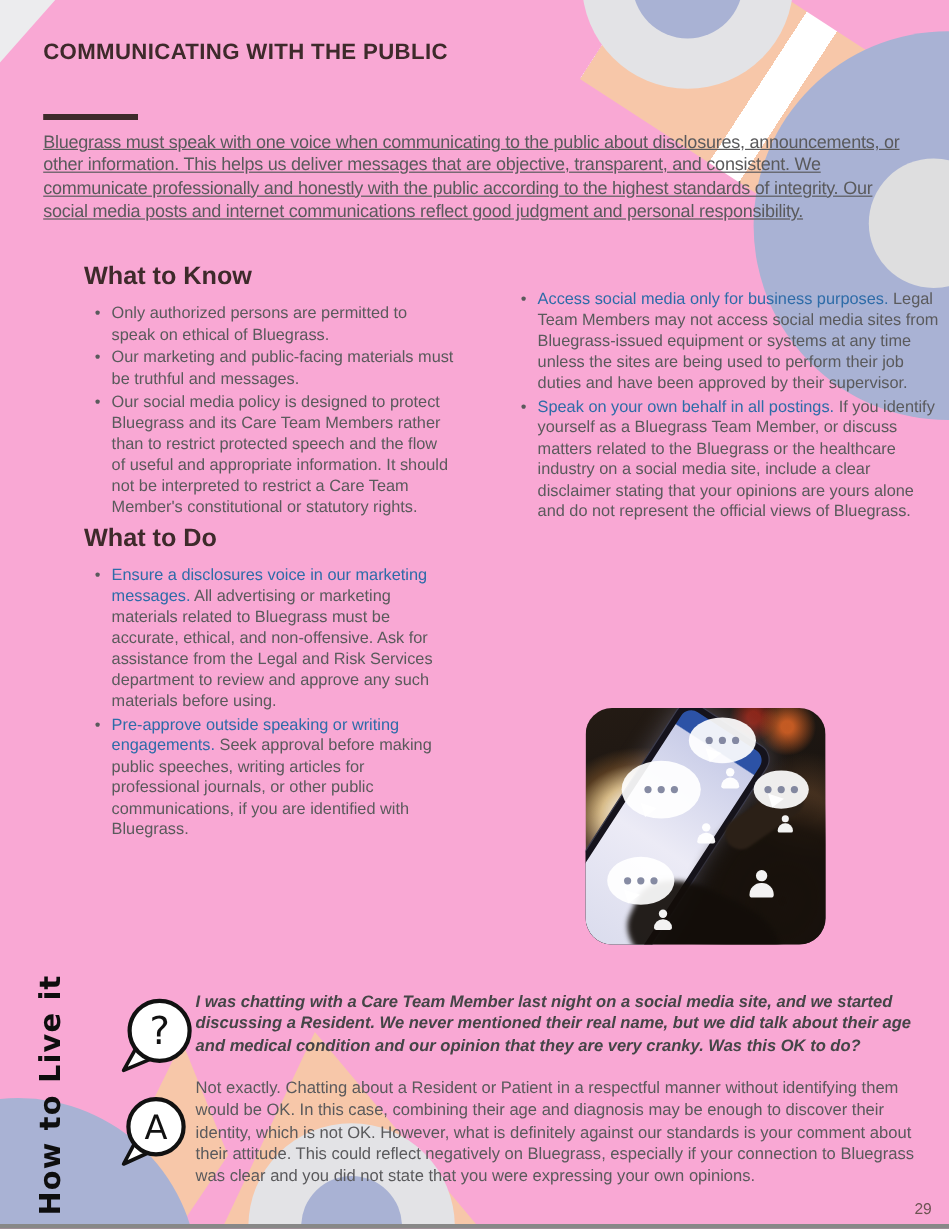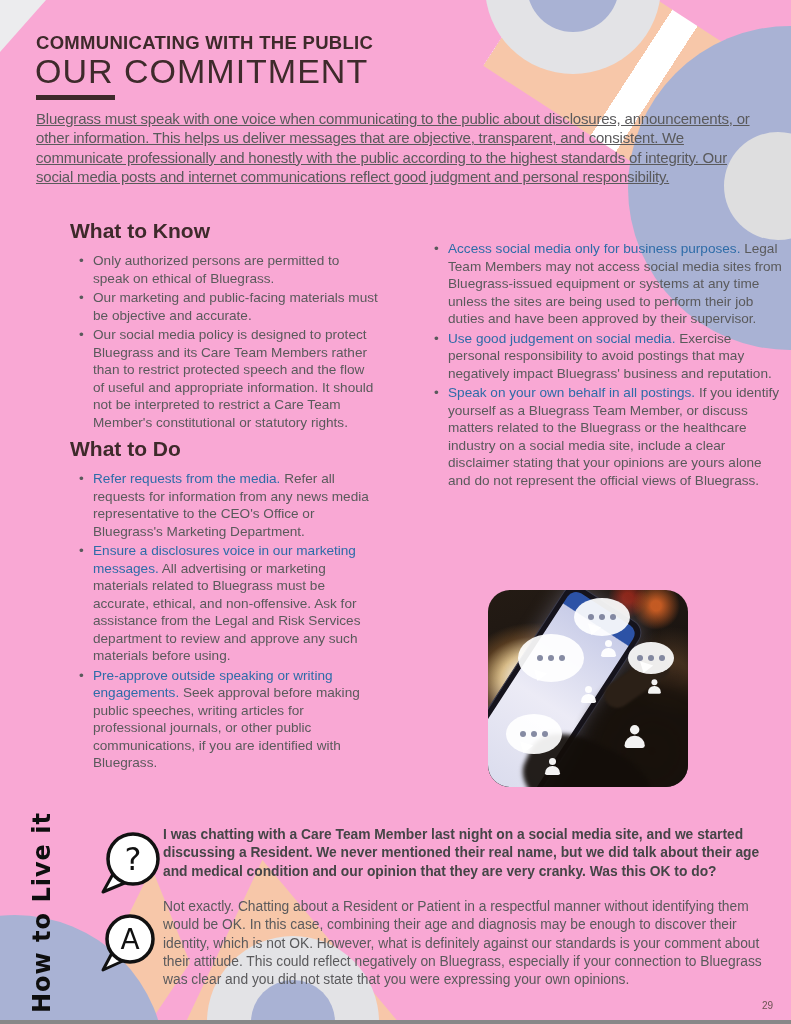--- a/index.html
+++ b/index.html
@@ -87,63 +87,60 @@
   .p4{left:56px;top:168px;}.p5{left:138px;top:138px;transform:scale(1.35);}
 
   
   .vert-label{left:28px;top:810px;height:205px;width:44px;z-index:3;
       writing-mode:vertical-rl;transform:rotate(180deg);text-align:center;
       font-family:"DejaVu Sans",sans-serif;font-weight:800;font-size:24px;letter-spacing:1px;color:var(--ink);}
   .qa-icon{position:absolute;z-index:3;}
   .qa-q{left:100px;top:830px;}
   .qa-a{left:100px;top:912px;}
   .question{left:163px;top:826px;width:600px;font-size:13.8px;line-height:18.4px;font-weight:700;
-      color:#454547;z-index:3;}
+      color:#454547;z-index:3;font-style:italic;}
   .answer{left:163px;top:898px;width:600px;font-size:13.8px;line-height:18.3px;color:var(--body);z-index:3;}
-  .page-num{left:762px;top:1000px;font-size:10px;color:#6d5353;z-index:3;}
+  .page-num{left:762px;top:1000px;font-size:13px;color:#6d5353;z-index:3;}
 </style>
 </head>
 <body>
 
 <div id="page">
 
   <div class="decor peach-band"></div>
   <div class="decor tl-triangle"></div>
   <div class="decor kite-left"></div>
   <div class="decor tri-mid"></div>
   <div class="decor donut-top-outer"></div>
   <div class="decor donut-top-inner"></div>
   <div class="decor circle-right"></div>
   <div class="decor circle-right-inner"></div>
   <div class="decor circle-bl"></div>
   <div class="decor donut-bottom-outer"></div>
   <div class="decor donut-bottom-inner"></div>
 
   <div class="abs eyebrow">COMMUNICATING WITH THE PUBLIC</div>
-  <div class="abs title">OUR COMMITMENT</div>
   <div class="abs title-underline"></div>
   <div class="abs intro">Bluegrass must speak with one voice when communicating to the public about disclosures, announcements, or other information. This helps us deliver messages that are objective, transparent, and consistent. We communicate professionally and honestly with the public according to the highest standards of integrity. Our social media posts and internet communications reflect good judgment and personal responsibility.</div>
 
   <div class="section-heading h-know">What to Know</div>
   <ul class="blist list-know">
     <li><span>Only authorized persons are permitted to speak on ethical of Bluegrass.</span></li>
-    <li><span>Our marketing and public-facing materials must be objective and accurate.</span></li>
+    <li><span>Our marketing and public-facing materials must be truthful and messages.</span></li>
     <li><span>Our social media policy is designed to protect Bluegrass and its Care Team Members rather than to restrict protected speech and the flow of useful and appropriate information. It should not be interpreted to restrict a Care Team Member's constitutional or statutory rights.</span></li>
   </ul>
 
   <div class="section-heading h-do">What to Do</div>
   <ul class="blist list-do">
-    <li><span class="lead">Refer requests from the media.</span> <span>Refer all requests for information from any news media representative to the CEO's Office or Bluegrass's Marketing Department.</span></li>
     <li><span class="lead">Ensure a disclosures voice in our marketing messages.</span> <span>All advertising or marketing materials related to Bluegrass must be accurate, ethical, and non-offensive. Ask for assistance from the Legal and Risk Services department to review and approve any such materials before using.</span></li>
     <li><span class="lead">Pre-approve outside speaking or writing engagements.</span> <span>Seek approval before making public speeches, writing articles for professional journals, or other public communications, if you are identified with Bluegrass.</span></li>
   </ul>
 
   <ul class="blist list-right">
     <li><span class="lead">Access social media only for business purposes.</span> <span>Legal Team Members may not access social media sites from Bluegrass-issued equipment or systems at any time unless the sites are being used to perform their job duties and have been approved by their supervisor.</span></li>
-    <li><span class="lead">Use good judgement on social media.</span> <span>Exercise personal responsibility to avoid postings that may negatively impact Bluegrass' business and reputation.</span></li>
     <li><span class="lead">Speak on your own behalf in all postings.</span> <span>If you identify yourself as a Bluegrass Team Member, or discuss matters related to the Bluegrass or the healthcare industry on a social media site, include a clear disclaimer stating that your opinions are yours alone and do not represent the official views of Bluegrass.</span></li>
   </ul>
 
   <div class="abs photo">
     <div class="phone">
       <div class="screen"></div>
     </div>
     <div class="hand"></div>
     <div class="wrist"></div>
     <div class="finger"></div>

